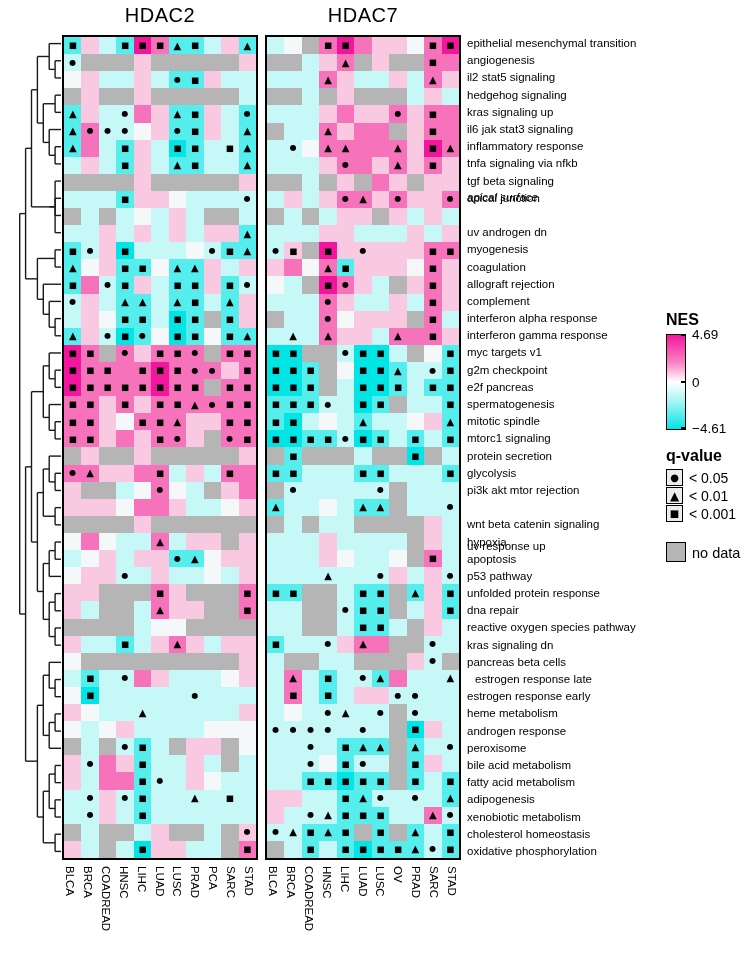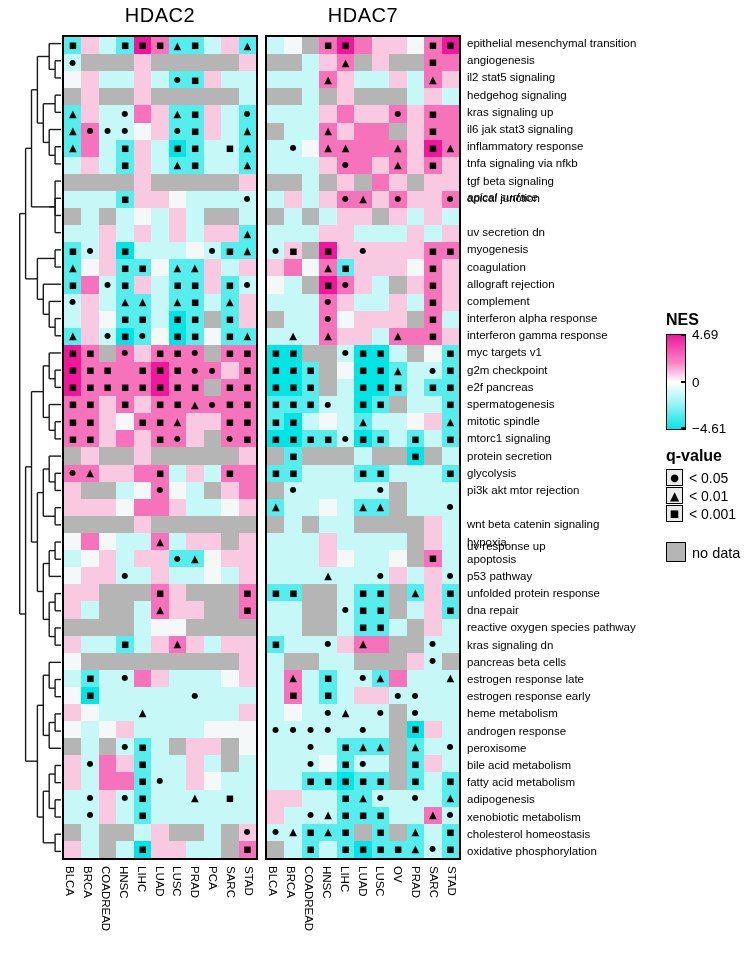--- a/index.html
+++ b/index.html
@@ -1948,21 +1948,21 @@
     <div class="rowlab" style="top: 54.2812px;">angiogenesis</div>
     <div class="rowlab" style="top: 71.4688px;">il2 stat5 signaling</div>
     <div class="rowlab" style="top: 88.6562px;">hedgehog signaling</div>
     <div class="rowlab" style="top: 105.844px;">kras signaling up</div>
     <div class="rowlab" style="top: 123.031px;">il6 jak stat3 signaling</div>
     <div class="rowlab" style="top: 140.219px;">inflammatory response</div>
     <div class="rowlab" style="top: 157.406px;">tnfa signaling via nfkb</div>
     <div class="rowlab" style="top: 174.594px;">tgf beta signaling</div>
     <div class="rowlab" style="top: 191.781px;">apical junction</div>
     <div class="rowlab" style="top: 191px; font-style: italic;">apical surface</div>
-    <div class="rowlab" style="top: 226.156px;">uv secretion dn</div>
+    <div class="rowlab" style="top: 226.156px;">uv androgen dn</div>
     <div class="rowlab" style="top: 243.344px;">myogenesis</div>
     <div class="rowlab" style="top: 260.531px;">coagulation</div>
     <div class="rowlab" style="top: 277.719px;">allograft rejection</div>
     <div class="rowlab" style="top: 294.906px;">complement</div>
     <div class="rowlab" style="top: 312.094px;">interferon alpha response</div>
     <div class="rowlab" style="top: 329.281px;">interferon gamma response</div>
     <div class="rowlab" style="top: 346.469px;">myc targets v1</div>
     <div class="rowlab" style="top: 363.656px;">g2m checkpoint</div>
     <div class="rowlab" style="top: 380.844px;">e2f pancreas</div>
     <div class="rowlab" style="top: 398.031px;">spermatogenesis</div>
@@ -1974,21 +1974,21 @@
     <div class="rowlab" style="top: 501.156px; margin-top: 39px;">uv response up</div>
     <div class="rowlab" style="top: 518.344px;">wnt beta catenin signaling</div>
     <div class="rowlab" style="top: 535.531px;">hypoxia</div>
     <div class="rowlab" style="top: 552.719px;">apoptosis</div>
     <div class="rowlab" style="top: 569.906px;">p53 pathway</div>
     <div class="rowlab" style="top: 587.094px;">unfolded protein response</div>
     <div class="rowlab" style="top: 604.281px;">dna repair</div>
     <div class="rowlab" style="top: 621.469px;">reactive oxygen species pathway</div>
     <div class="rowlab" style="top: 638.656px;">kras signaling dn</div>
     <div class="rowlab" style="top: 655.844px;">pancreas beta cells</div>
-    <div class="rowlab" style="top: 673.031px;">estrogen response late</div>
+    <div class="rowlab" style="top: 673.031px; margin-left: 8px;">estrogen response late</div>
     <div class="rowlab" style="top: 690.219px;">estrogen response early</div>
     <div class="rowlab" style="top: 707.406px;">heme metabolism</div>
     <div class="rowlab" style="top: 724.594px;">androgen response</div>
     <div class="rowlab" style="top: 741.781px;">peroxisome</div>
     <div class="rowlab" style="top: 758.969px;">bile acid metabolism</div>
     <div class="rowlab" style="top: 776.156px;">fatty acid metabolism</div>
     <div class="rowlab" style="top: 793.344px;">adipogenesis</div>
     <div class="rowlab" style="top: 810.531px;">xenobiotic metabolism</div>
     <div class="rowlab" style="top: 827.719px;">cholesterol homeostasis</div>
     <div class="rowlab" style="top: 844.906px;">oxidative phosphorylation</div>

